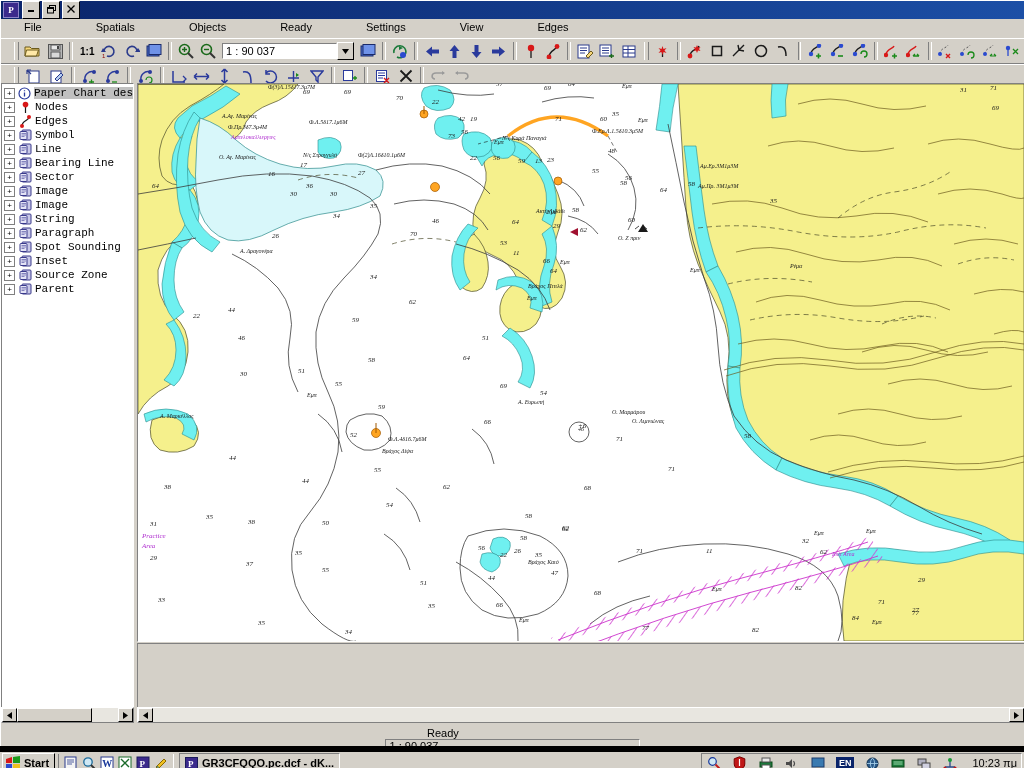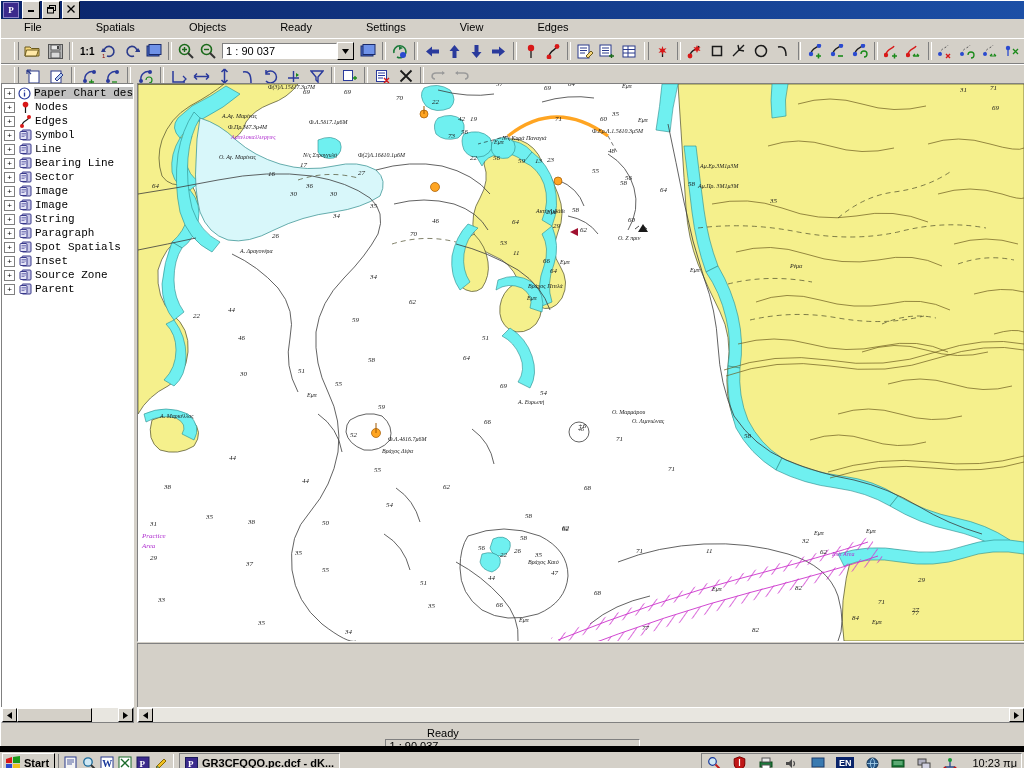--- a/index.html
+++ b/index.html
@@ -653,21 +653,21 @@
 
         <div class="tnode">
           <div class="expander">+</div>
           <div class="tico">
             <svg width="13" height="12" viewBox="0 0 13 12">
                 <rect x="3" y="1" width="9" height="10" rx="1" fill="#c8c8e8" stroke="#3a3a8c"></rect>
                 <rect x="1" y="2.5" width="7" height="8" rx="1" fill="#e4e4f6" stroke="#3a3a8c"></rect>
                 <path d="M2.5 4.5h4.5M2.5 6h4.5M2.5 7.5h3" stroke="#6a6ab0" stroke-width="0.8"></path>
               </svg>
           </div>
-          <div class="tlabel">Spot Spatials</div>
+          <div class="tlabel">Spot Sounding</div>
         </div>
 
         <div class="tnode">
           <div class="expander">+</div>
           <div class="tico">
             <svg width="13" height="12" viewBox="0 0 13 12">
                 <rect x="3" y="1" width="9" height="10" rx="1" fill="#c8c8e8" stroke="#3a3a8c"></rect>
                 <rect x="1" y="2.5" width="7" height="8" rx="1" fill="#e4e4f6" stroke="#3a3a8c"></rect>
                 <path d="M2.5 4.5h4.5M2.5 6h4.5M2.5 7.5h3" stroke="#6a6ab0" stroke-width="0.8"></path>
               </svg>

